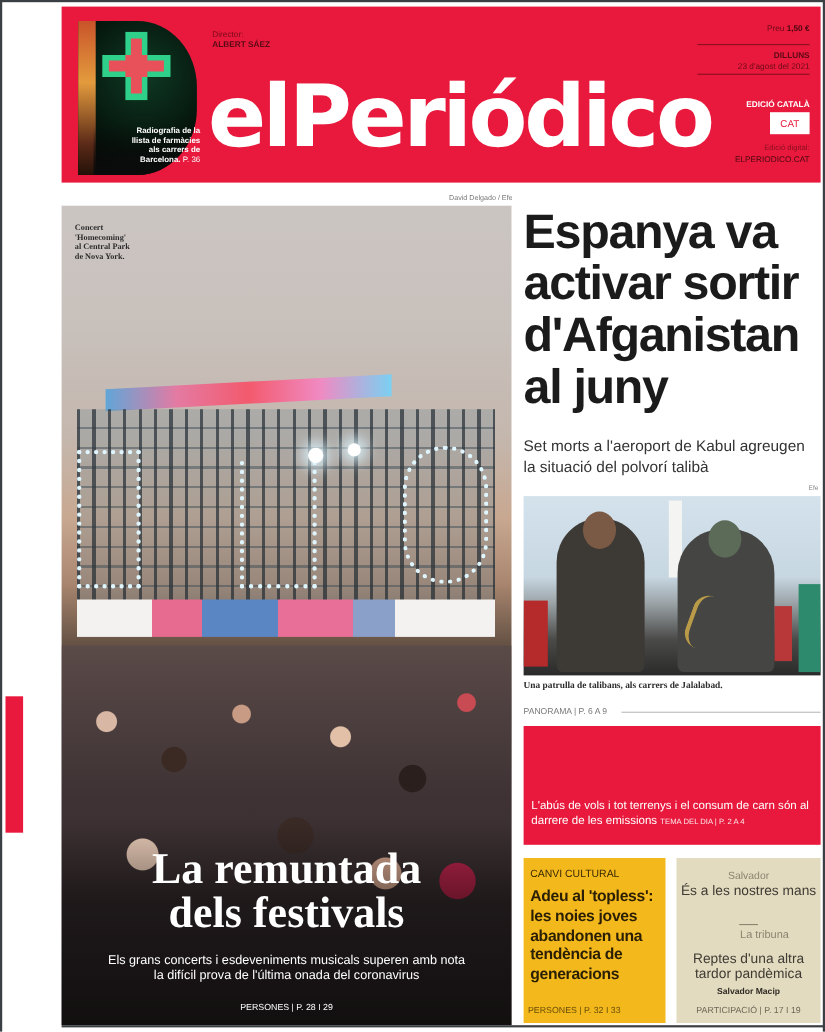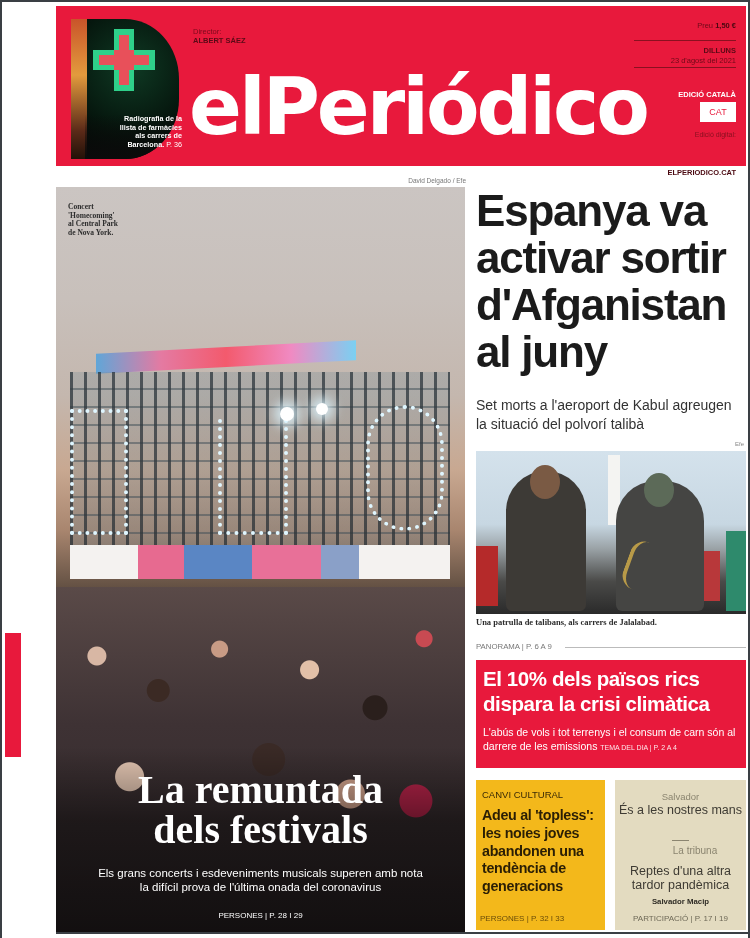--- a/index.html
+++ b/index.html
@@ -31,21 +31,21 @@
   .logo { position: absolute; left: 133px; top: 62px; font-size: 78px; font-weight: bold; letter-spacing: -3px; color: #ffffff; line-height: 1; font-family: "DejaVu Sans", sans-serif; }
   .price { position: absolute; right: 10px; top: 15px; font-size: 7.5px; color: #6d0a18; text-align: right; }
   .price b { color: #4a0810; }
   .rule1 { position: absolute; left: 578px; top: 34px; width: 102px; height: 1px; background: #8a1020; }
   .day { position: absolute; right: 10px; top: 40px; font-size: 7.5px; font-weight: bold; color: #5a0a16; text-align: right; }
   .date { position: absolute; right: 10px; top: 50px; font-size: 7.5px; color: #6d0a18; text-align: right; }
   .rule2 { position: absolute; left: 578px; top: 61px; width: 102px; height: 1px; background: #8a1020; }
   .edition { position: absolute; right: 10px; top: 84px; font-size: 7.5px; font-weight: bold; color: #ffffff; text-align: right; }
   .cat-btn { position: absolute; right: 10px; top: 96px; width: 36px; height: 20px; background: #ffffff; color: #e8193c; font-size: 9px; display: flex; align-items: center; justify-content: center; }
   .digital-label { position: absolute; right: 10px; top: 125px; font-size: 7px; color: #8a1020; text-align: right; }
-  .digital-url { position: absolute; right: 10px; top: 134px; font-size: 7.5px; font-weight: bold; color: #4a0810; text-align: right; margin-top: 28px; }
+  .digital-url { position: absolute; right: 10px; top: 134px; font-size: 7.5px; font-weight: normal; color: #4a0810; text-align: right; }
 
   
   .photo-credit { position: absolute; left: 380px; top: 177px; width: 86px; text-align: right; font-size: 6.5px; color: #777; }
   .main-photo { position: absolute; left: 56px; top: 187px; width: 409px; height: 745px; overflow: hidden;
      background: linear-gradient(180deg, #cbc5c2 0%, #c8c0bb 15%, #c4b7ae 28%, #c8a891 38%, #a9866f 46%, #58483c 55%, #2d2a2a 62%, #3a3236 72%, #463434 84%, #2b2122 100%); }
   .stage { position: absolute; left: 14px; top: 160px; width: 380px; height: 230px; }
   .stage .banner-top { position: absolute; left: 26px; top: 0; width: 260px; height: 20px;
      background: linear-gradient(90deg, #60a6d8, #e47aa2, #f35a6d, #f08ac2, #7ad0f2); transform: skewY(-3deg); }
   .stage .truss { position: absolute; left: 0; top: 25px; width: 380px; height: 180px;
      background: repeating-linear-gradient(90deg, rgba(40,52,60,0.85) 0 3px, rgba(120,140,150,0.35) 3px 14px),
@@ -209,21 +209,20 @@
   <div class="fig2">
       <div class="head"></div>
     </div>
   <div class="strap"></div>
 </div>
 <div class="lead-photo-caption">Una patrulla de talibans, als carrers de Jalalabad.</div>
 <div class="panorama">PANORAMA | P. 6 A 9</div>
 <div class="panorama-rule"></div>
 
 <article class="red-box">
-  <h3 class="red-headline">El 10% dels països rics dispara la crisi climàtica</h3>
   <p class="red-sub">
     <span>L'abús de vols i tot terrenys i el consum de carn són al darrere de les emissions</span>
     <span class="sect">TEMA DEL DIA | P. 2 A 4</span>
   </p>
 </article>
 
 <article class="yellow-box">
   <div class="yellow-kicker">CANVI CULTURAL</div>
   <h3 class="yellow-headline">Adeu al 'topless': les noies joves abandonen una tendència de generacions</h3>
   <div class="yellow-section">PERSONES | P. 32 I 33</div>

